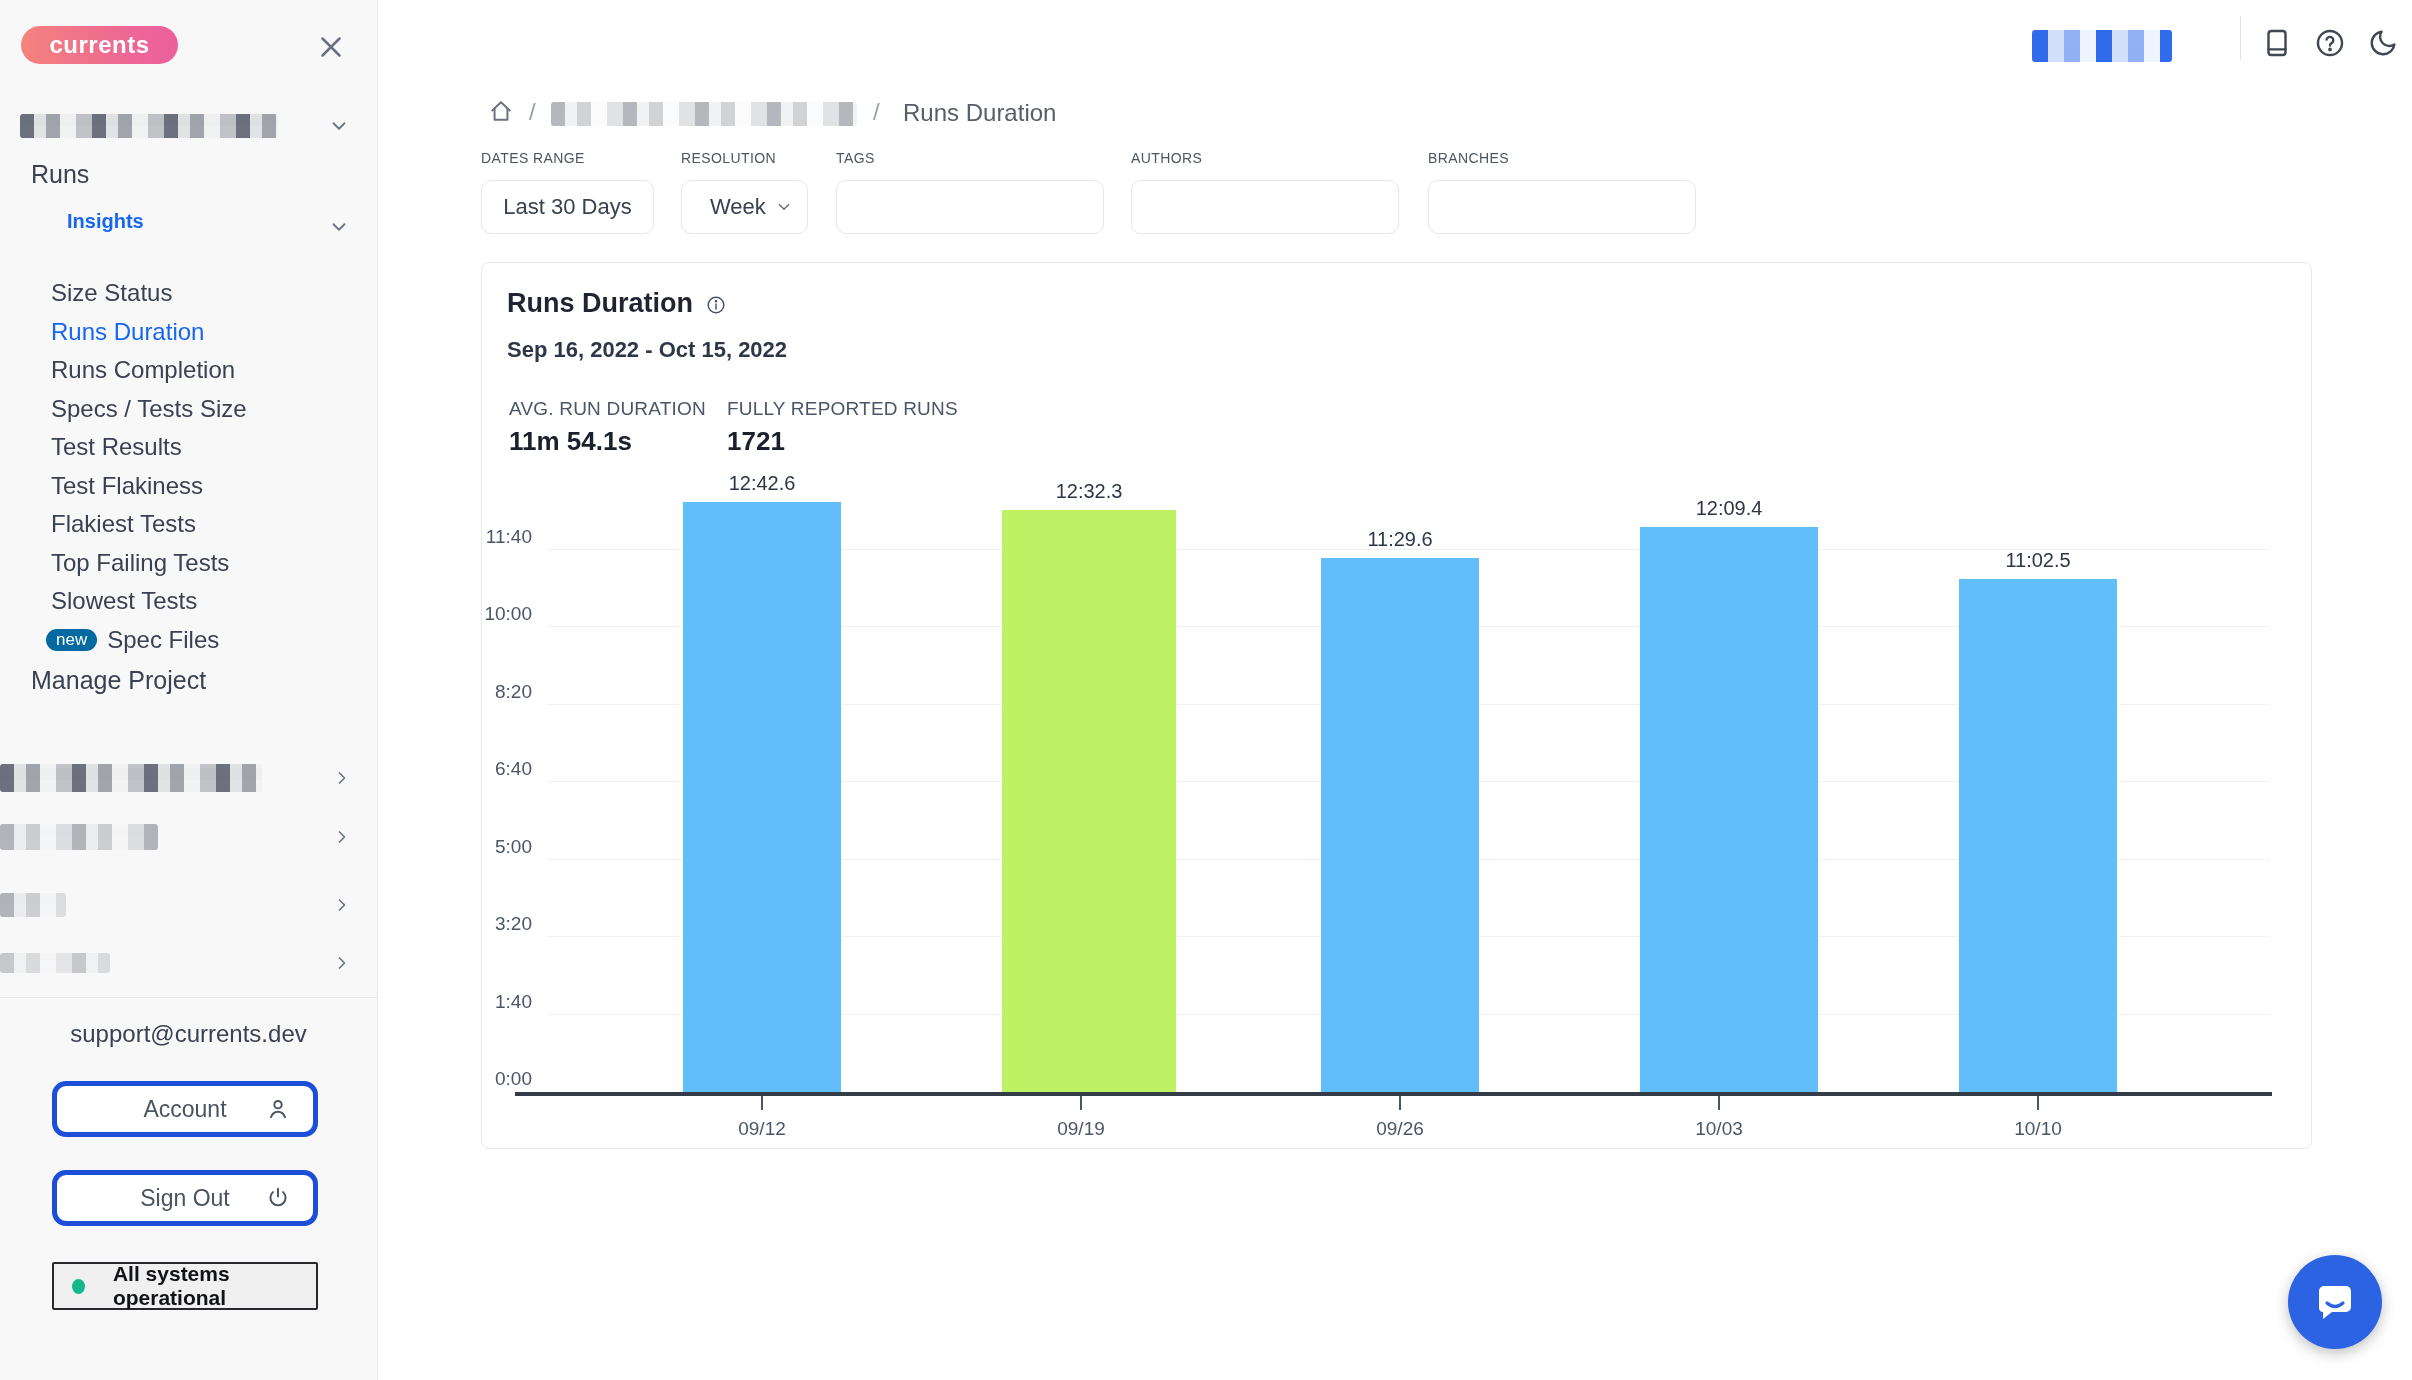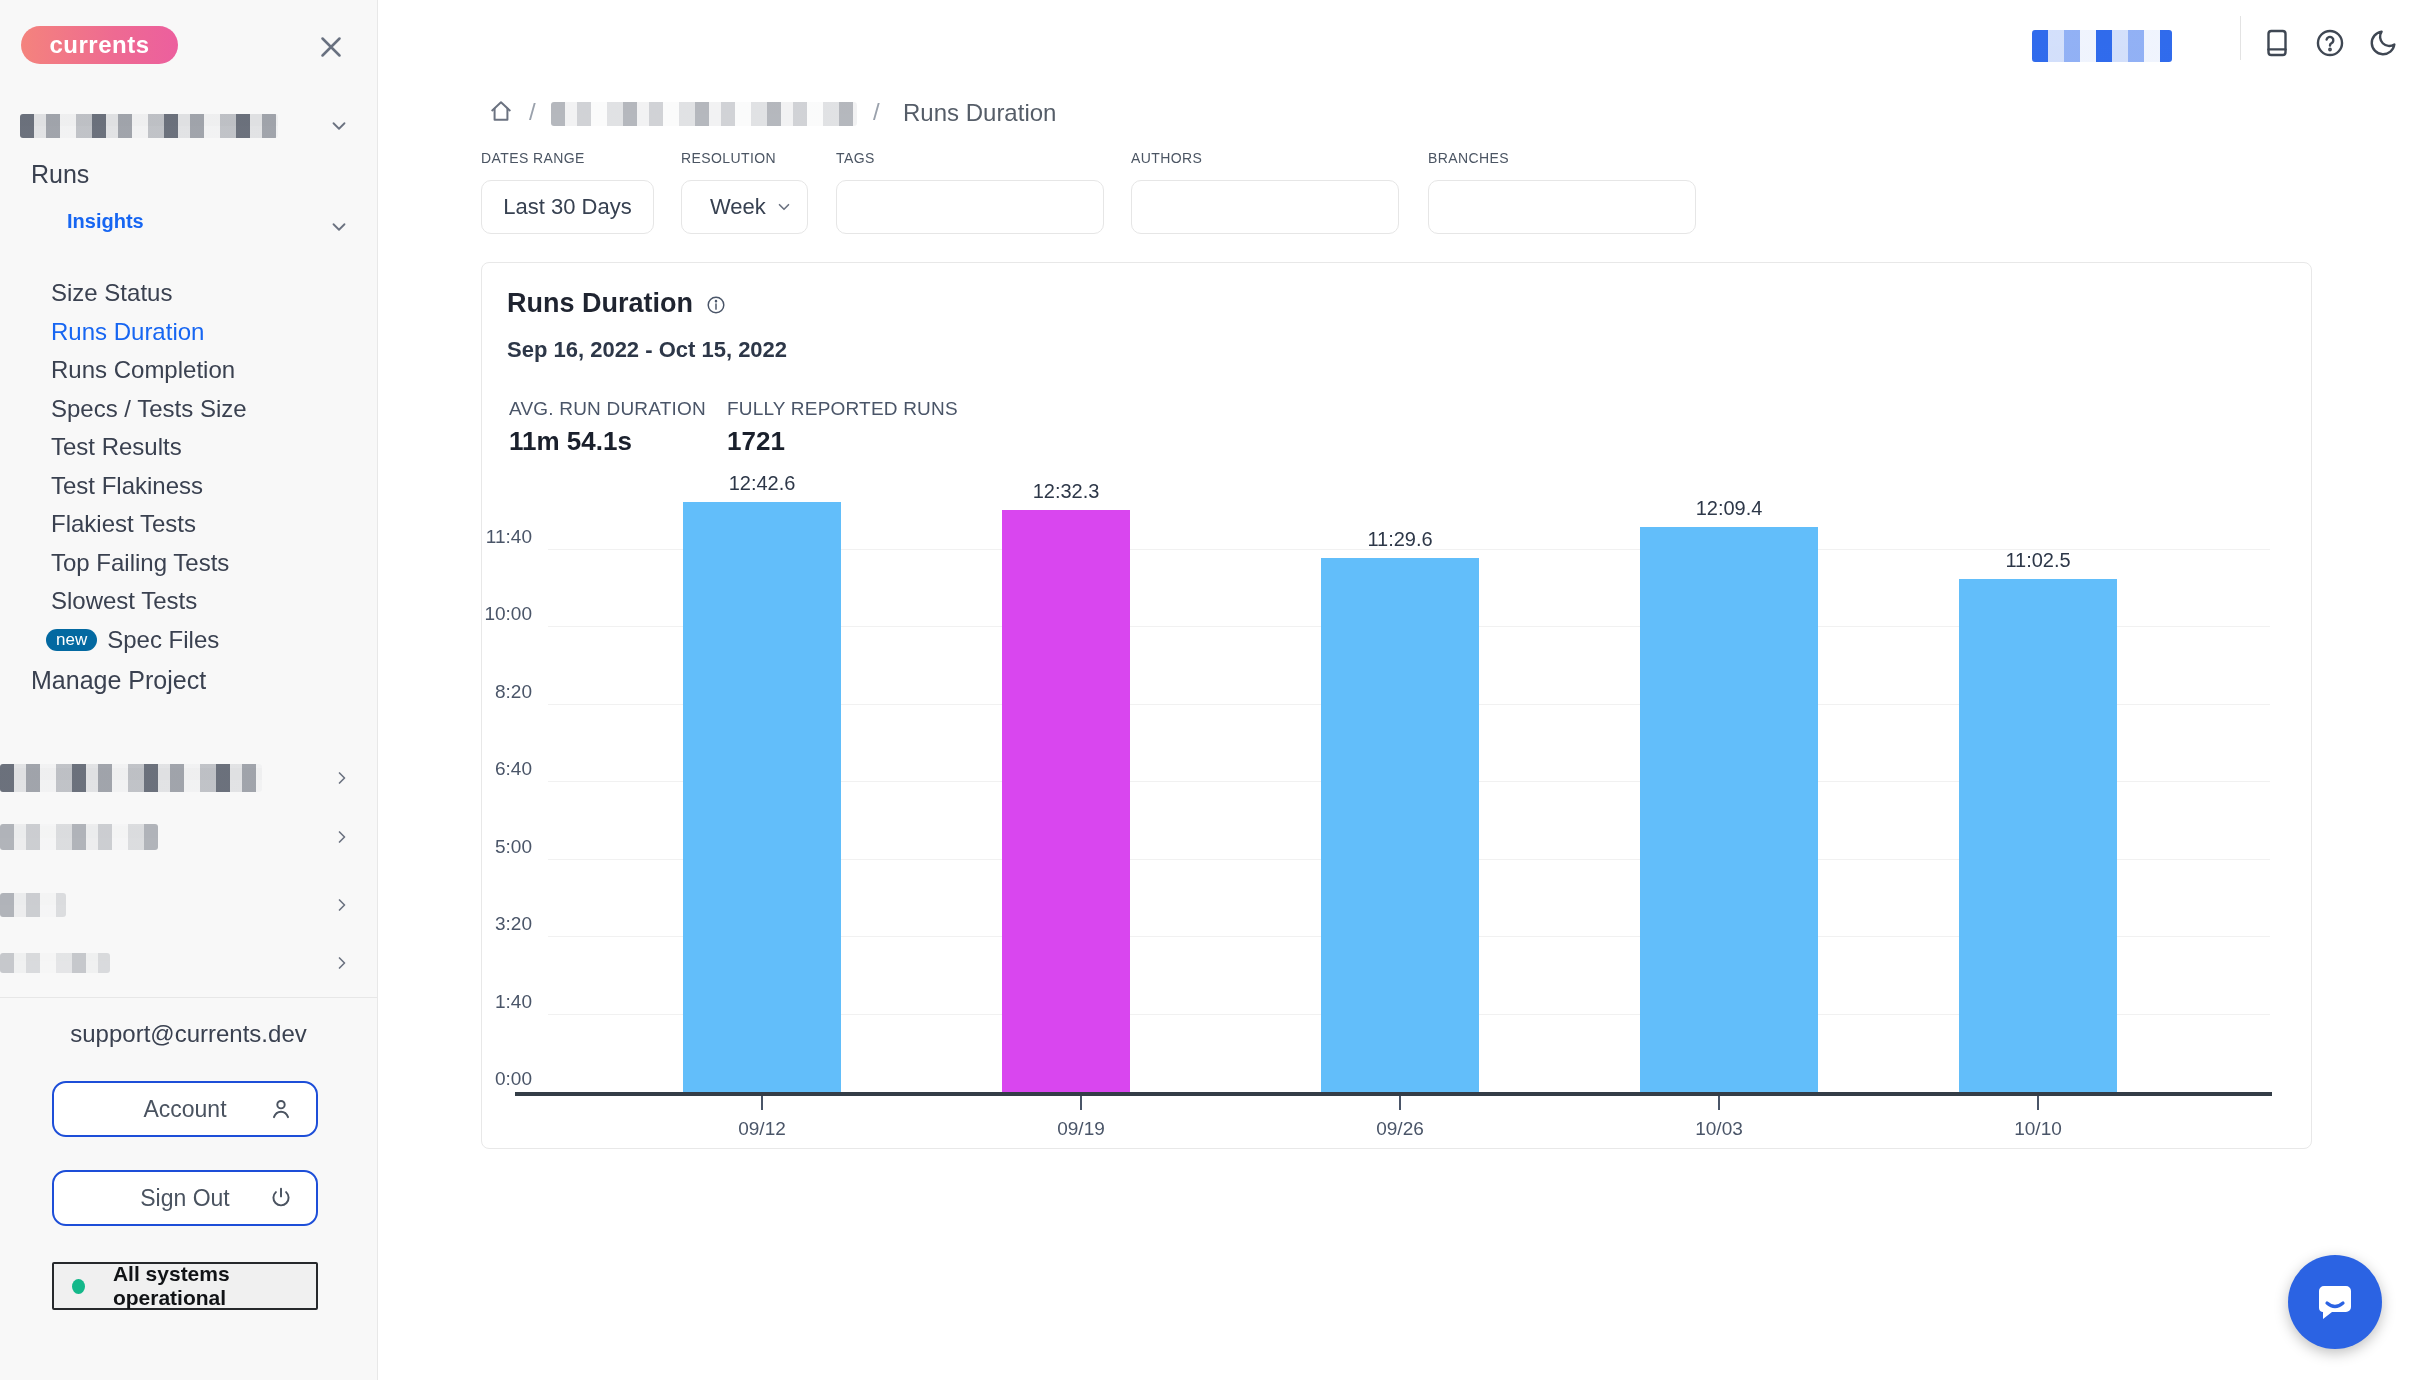--- a/index.html
+++ b/index.html
@@ -25,21 +25,21 @@
   .submenu-item{height:38.5px;display:flex;align-items:center;font-size:24px;color:#3a4150;cursor:pointer;white-space:nowrap;}
   .submenu-item.active{color:#1766f2;}
   .badge-new{display:inline-flex;align-items:center;justify-content:center;background:#0369a1;color:#ffffff;
     font-size:17px;border-radius:12px;padding:2px 10px;margin-right:10px;margin-left:-5px;line-height:18px;}
   .nav-manage{position:absolute;left:31px;top:666px;font-size:25px;color:#3a4150;cursor:pointer;}
 
   .org-row{position:absolute;left:0;width:377px;cursor:pointer;}
   .org-row .chev{position:absolute;left:332px;top:0;color:#6b7280;}
   .sidebar-divider{position:absolute;left:0;top:997px;width:377px;height:1px;background:#e7e7e7;}
   .email{position:absolute;left:0;top:1020px;width:377px;text-align:center;font-size:24px;color:#3a4150;}
-  .side-btn{position:absolute;left:52px;width:266px;height:56px;border-radius:14px;border:2px solid #1d4ed8;
+  .side-btn{position:absolute;left:52px;width:266px;height:56px;border-radius:14px;border:5px solid #1d4ed8;
     background:#ffffff;font-size:23px;color:#4a5360;cursor:pointer;font-family:inherit;}
   .side-btn .btn-icon{position:absolute;right:22px;top:50%;transform:translateY(-50%);color:#4a5360;}
   .status-box{position:absolute;left:52px;top:1262px;width:266px;height:48px;background:#f0f0f0;
     border:2px solid #26282b;border-radius:2px;display:flex;align-items:center;cursor:pointer;box-sizing:border-box;}
   .status-dot{width:15px;height:15px;border-radius:50%;background:#14b88a;margin-left:18px;}
   .status-text{font-size:21px;font-weight:700;color:#111316;margin-left:28px;}
 
   
   .redact{border-radius:3px;
     background-image:
@@ -335,21 +335,21 @@
       <div class="ytick" style="bottom: 392.143px;">8:20</div>
       <div class="gridline" style="bottom: 466.571px;"></div>
       <div class="ytick" style="bottom: 469.571px;">10:00</div>
       <div class="gridline" style="bottom: 544px;"></div>
       <div class="ytick" style="bottom: 547px;">11:40</div>
       <div class="bar" style="left: 135px; width: 158px; height: 590.47px; background: rgb(98, 190, 250);">
         <div class="bar-label">12:42.6</div>
       </div>
       <div class="xtick" style="left: 213px;"></div>
       <div class="xtick-label" style="left: 154px;">09/12</div>
-      <div class="bar" style="left: 454px; width: 128px; height: 582.495px; background: #d946ef;">
+      <div class="bar" style="left: 454px; width: 174px; height: 582.495px; background: #bef264;">
         <div class="bar-label">12:32.3</div>
       </div>
       <div class="xtick" style="left: 532px;"></div>
       <div class="xtick-label" style="left: 473px;">09/19</div>
       <div class="bar" style="left: 773px; width: 158px; height: 533.947px; background: rgb(98, 190, 250);">
         <div class="bar-label">11:29.6</div>
       </div>
       <div class="xtick" style="left: 851px;"></div>
       <div class="xtick-label" style="left: 792px;">09/26</div>
       <div class="bar" style="left: 1092px; width: 178px; height: 564.764px; background: rgb(98, 190, 250);">

